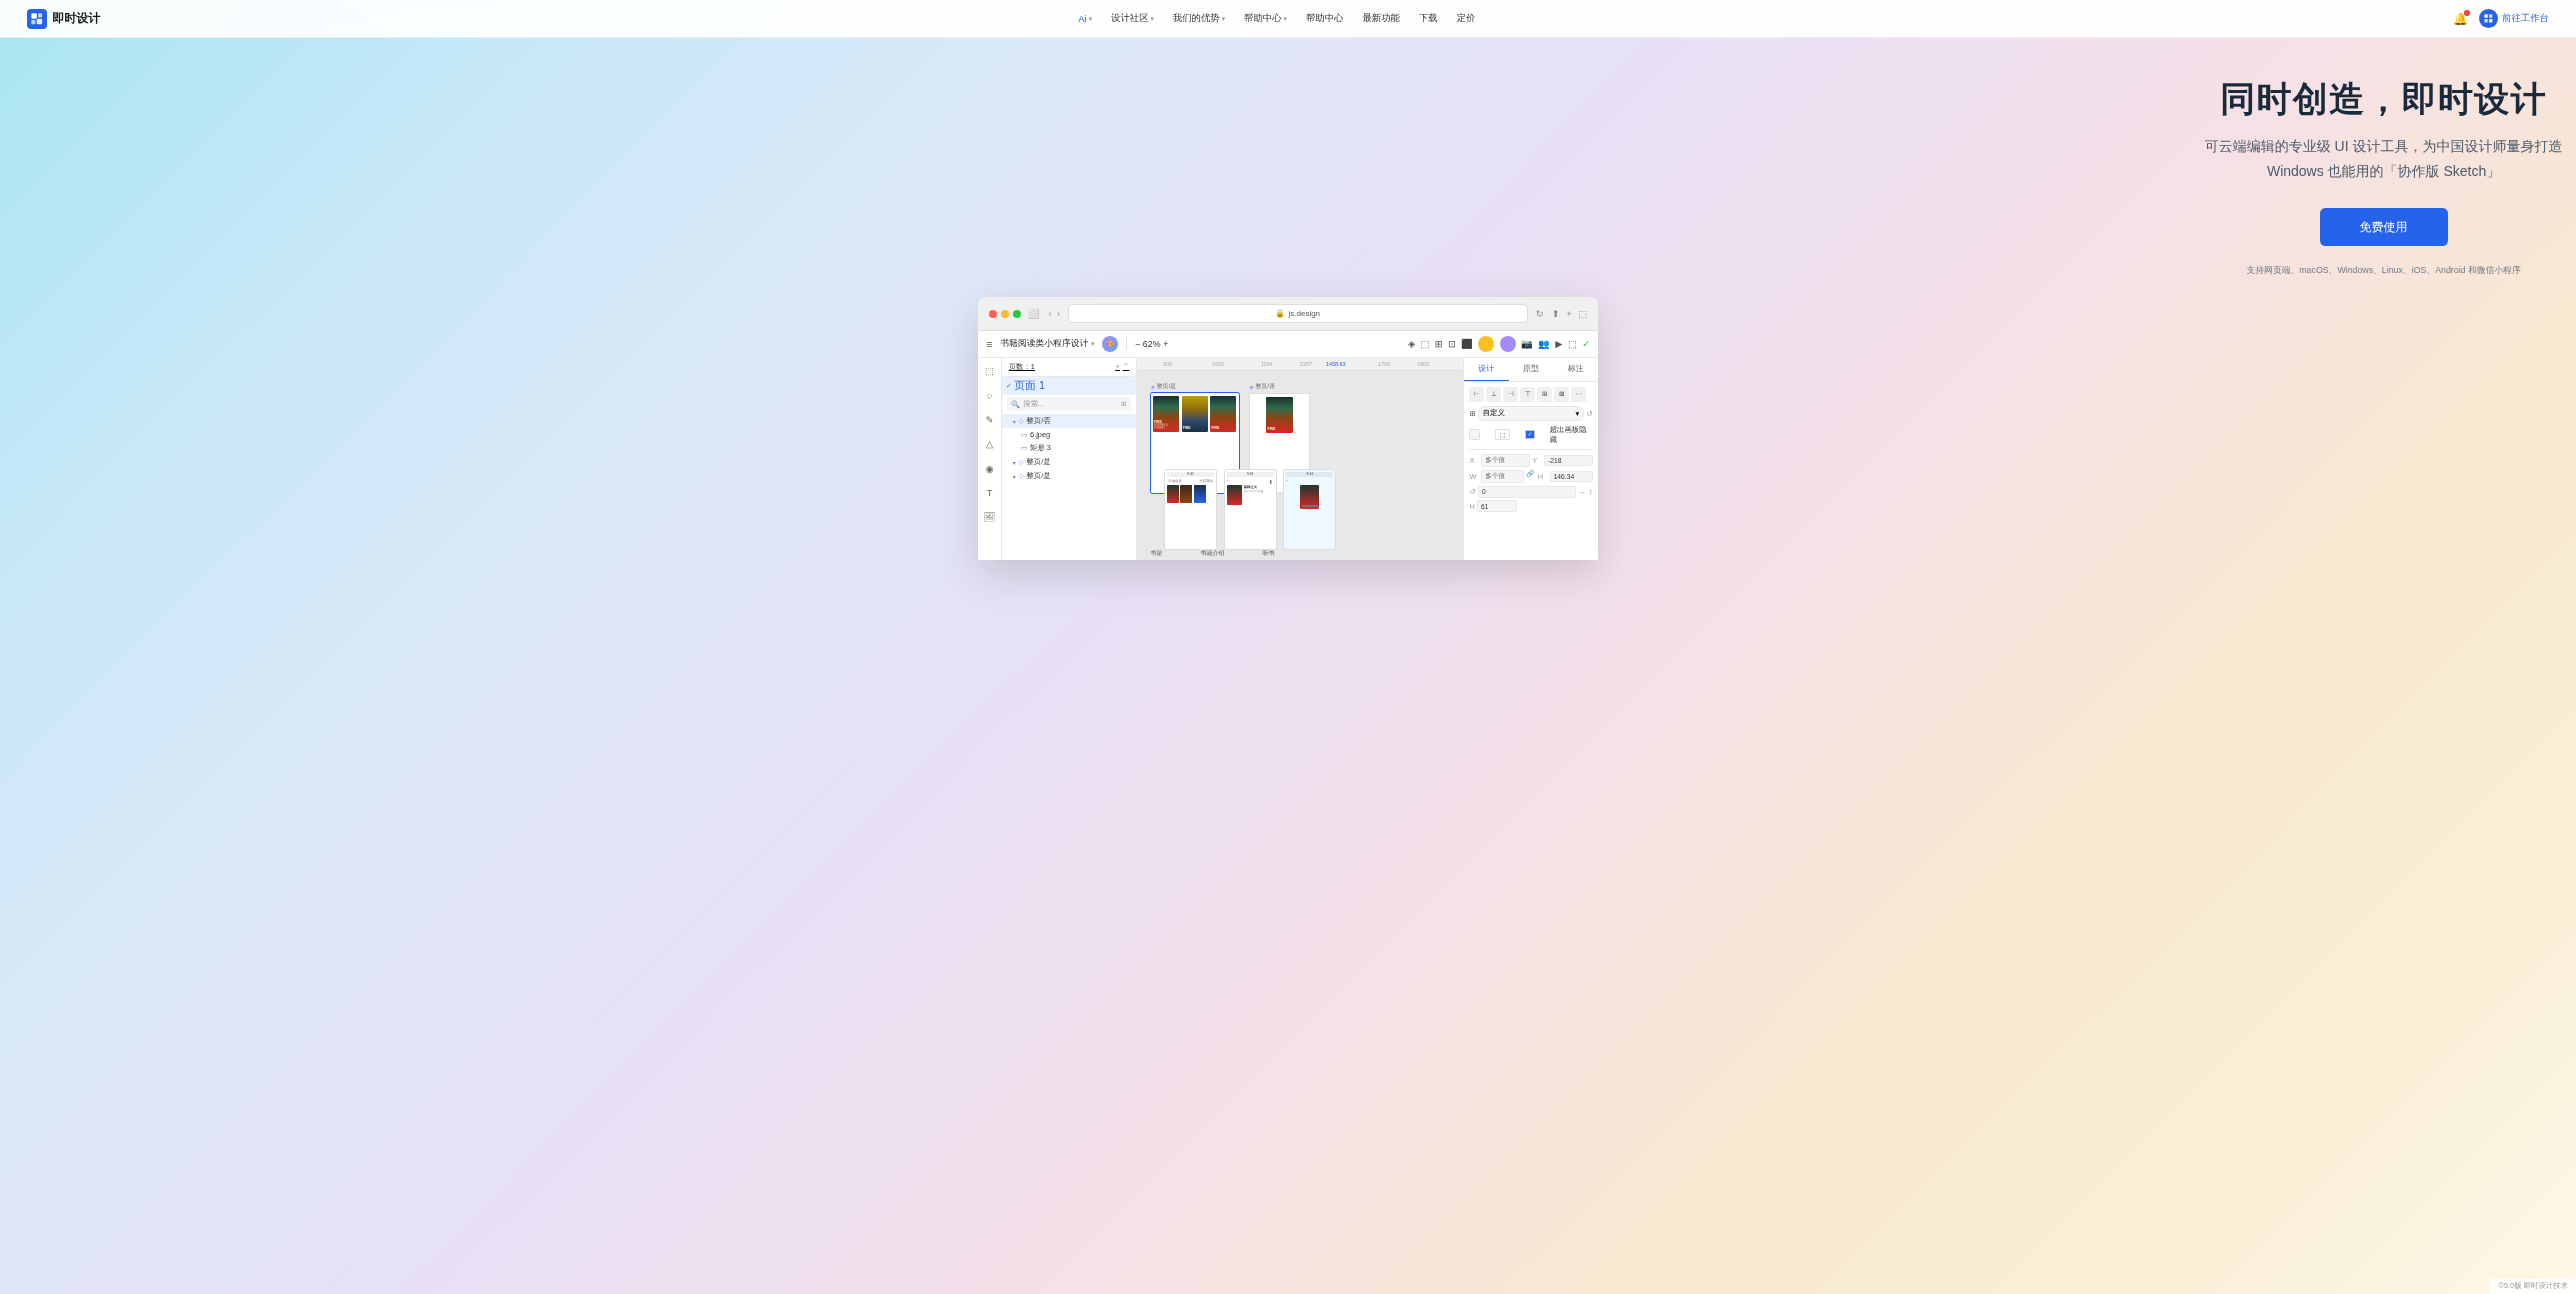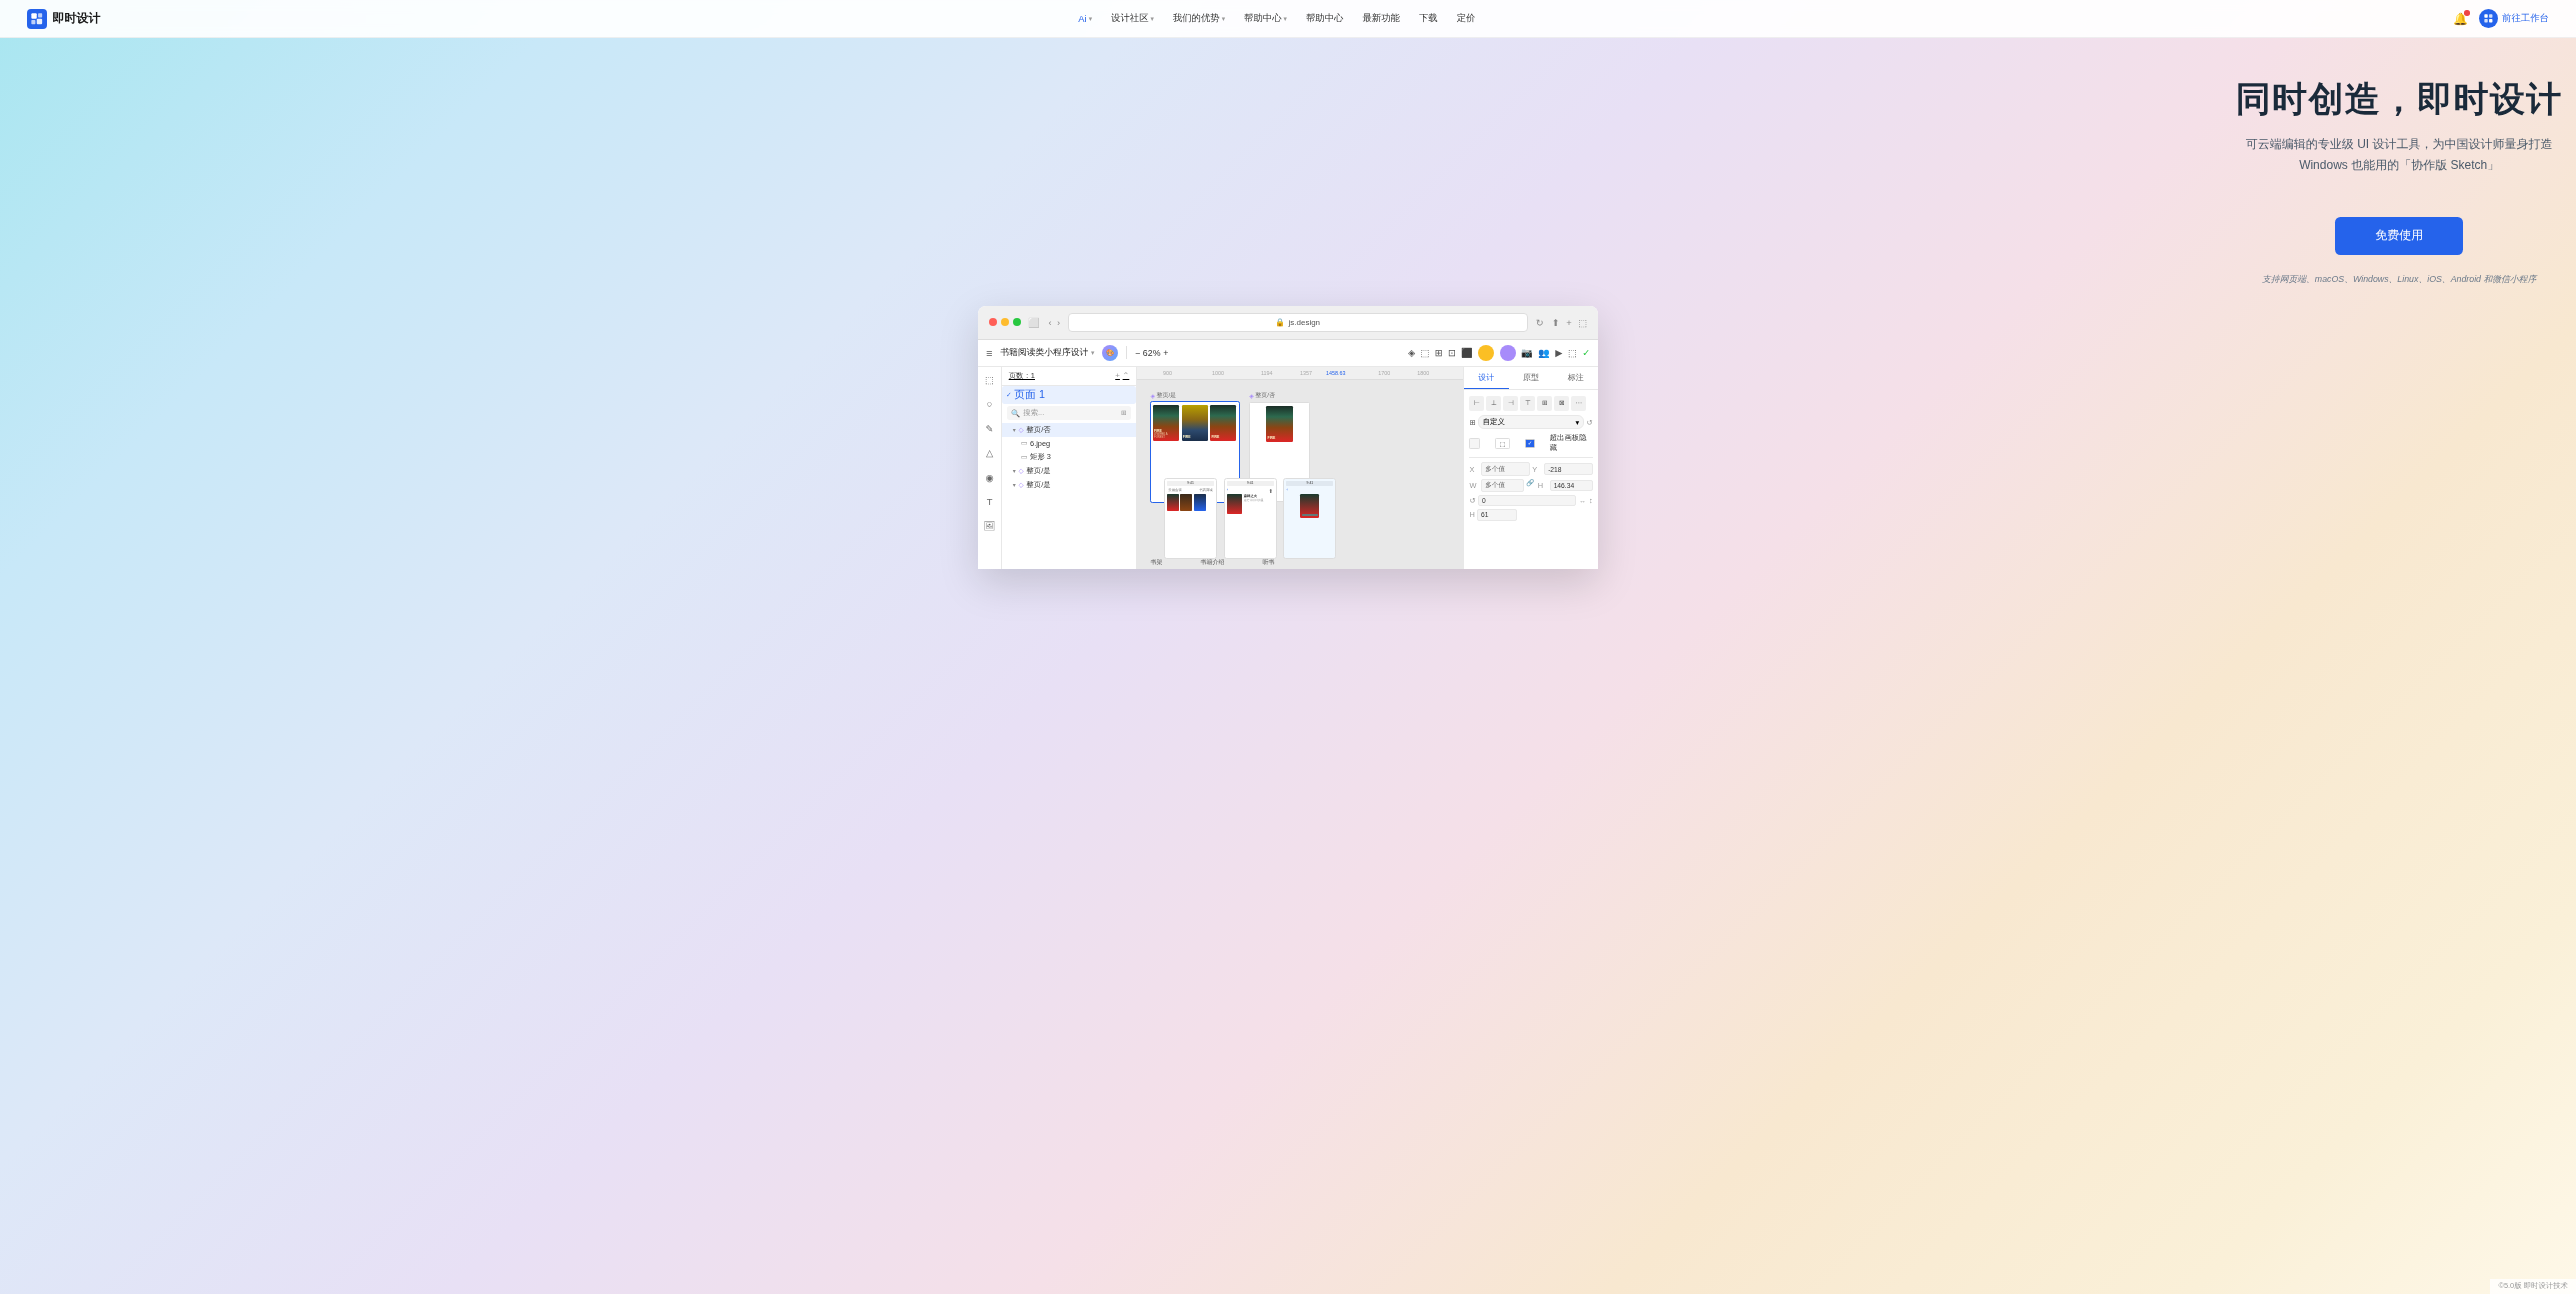--- a/index.html
+++ b/index.html
@@ -27,23 +27,23 @@
 
     
     .hero {
       min-height: 100vh;
       background: linear-gradient(135deg, #a8e6f0 0%, #c8e8f8 15%, #dde8f8 30%, #e8e0f5 45%, #f5e0e8 60%, #f8e8d0 75%, #faf0d8 90%, #fef8e8 100%);
       display: flex; flex-direction: column; align-items: flex-end;
       padding-top: 38px;
     }
     .hero-content { text-align: center; padding: 40px 13.5px 20px; }
     .hero-title { font-size: 35px; font-weight: 800; color: #1a2a3a; line-height: 1.2; margin-bottom: 13.5px; letter-spacing: 1.3px; }
-    .hero-subtitle { font-size: 12px; color: #4a5a6a; line-height: 1.8; margin-bottom: 40px; }
+    .hero-subtitle { font-size: 14px; color: #4a5a6a; line-height: 1.8; margin-bottom: 24px; }
     .hero-cta { background: #2563eb; color: #fff; border: none; border-radius: 5.4px; padding: 10.8px 40px; font-size: 12px; cursor: pointer; font-weight: 500; margin-bottom: 13.5px; }
-    .hero-platforms { font-size: 8.8px; color: #6b7a8a; margin-top: 5.4px; font-style: italic; }
+    .hero-platforms { font-size: 8.8px; color: #6b7a8a; margin-top: 5.4px; }
 
     
     .browser-mockup {
       width: 92%; max-width: 620px; background: #fff;
       border-radius: 8px 8px 0 0; box-shadow: 0 13.5px 40px rgba(0,0,0,0.15);
       margin: 0 auto; overflow: hidden;
     }
     .browser-chrome {
       background: #f0f0f0; padding: 6.7px 10.8px; display: flex; align-items: center; gap: 8px;
       border-bottom: 0.7px solid #ddd;

